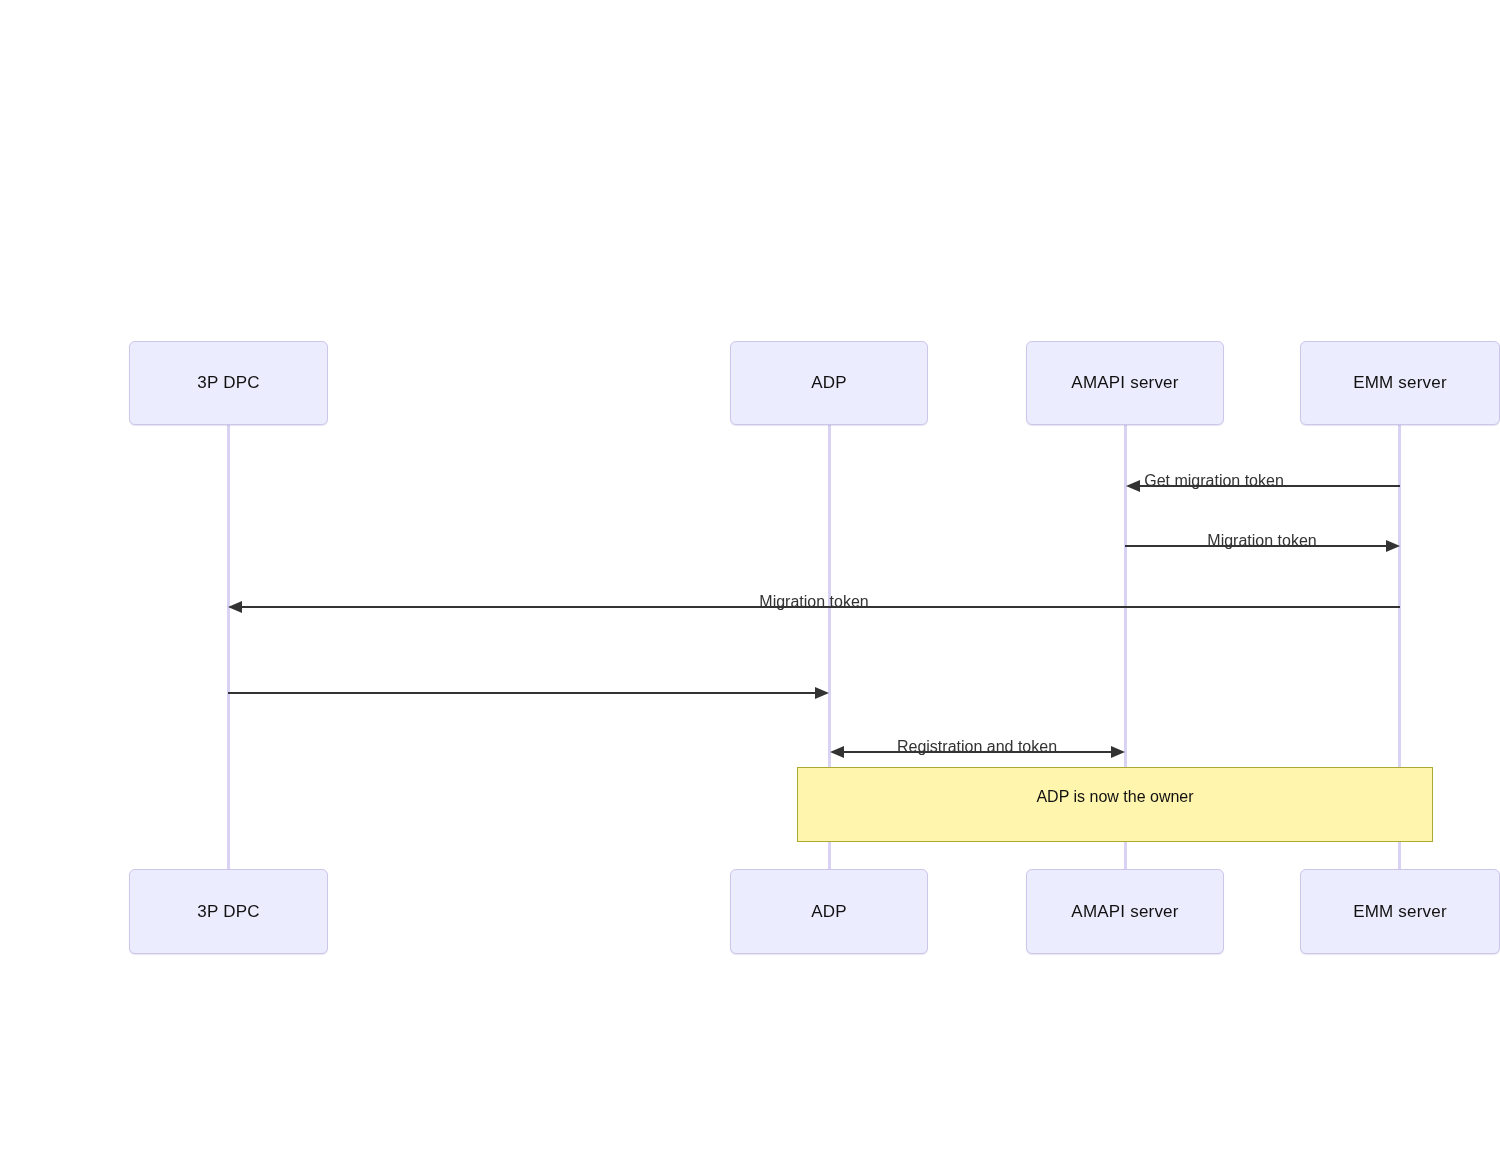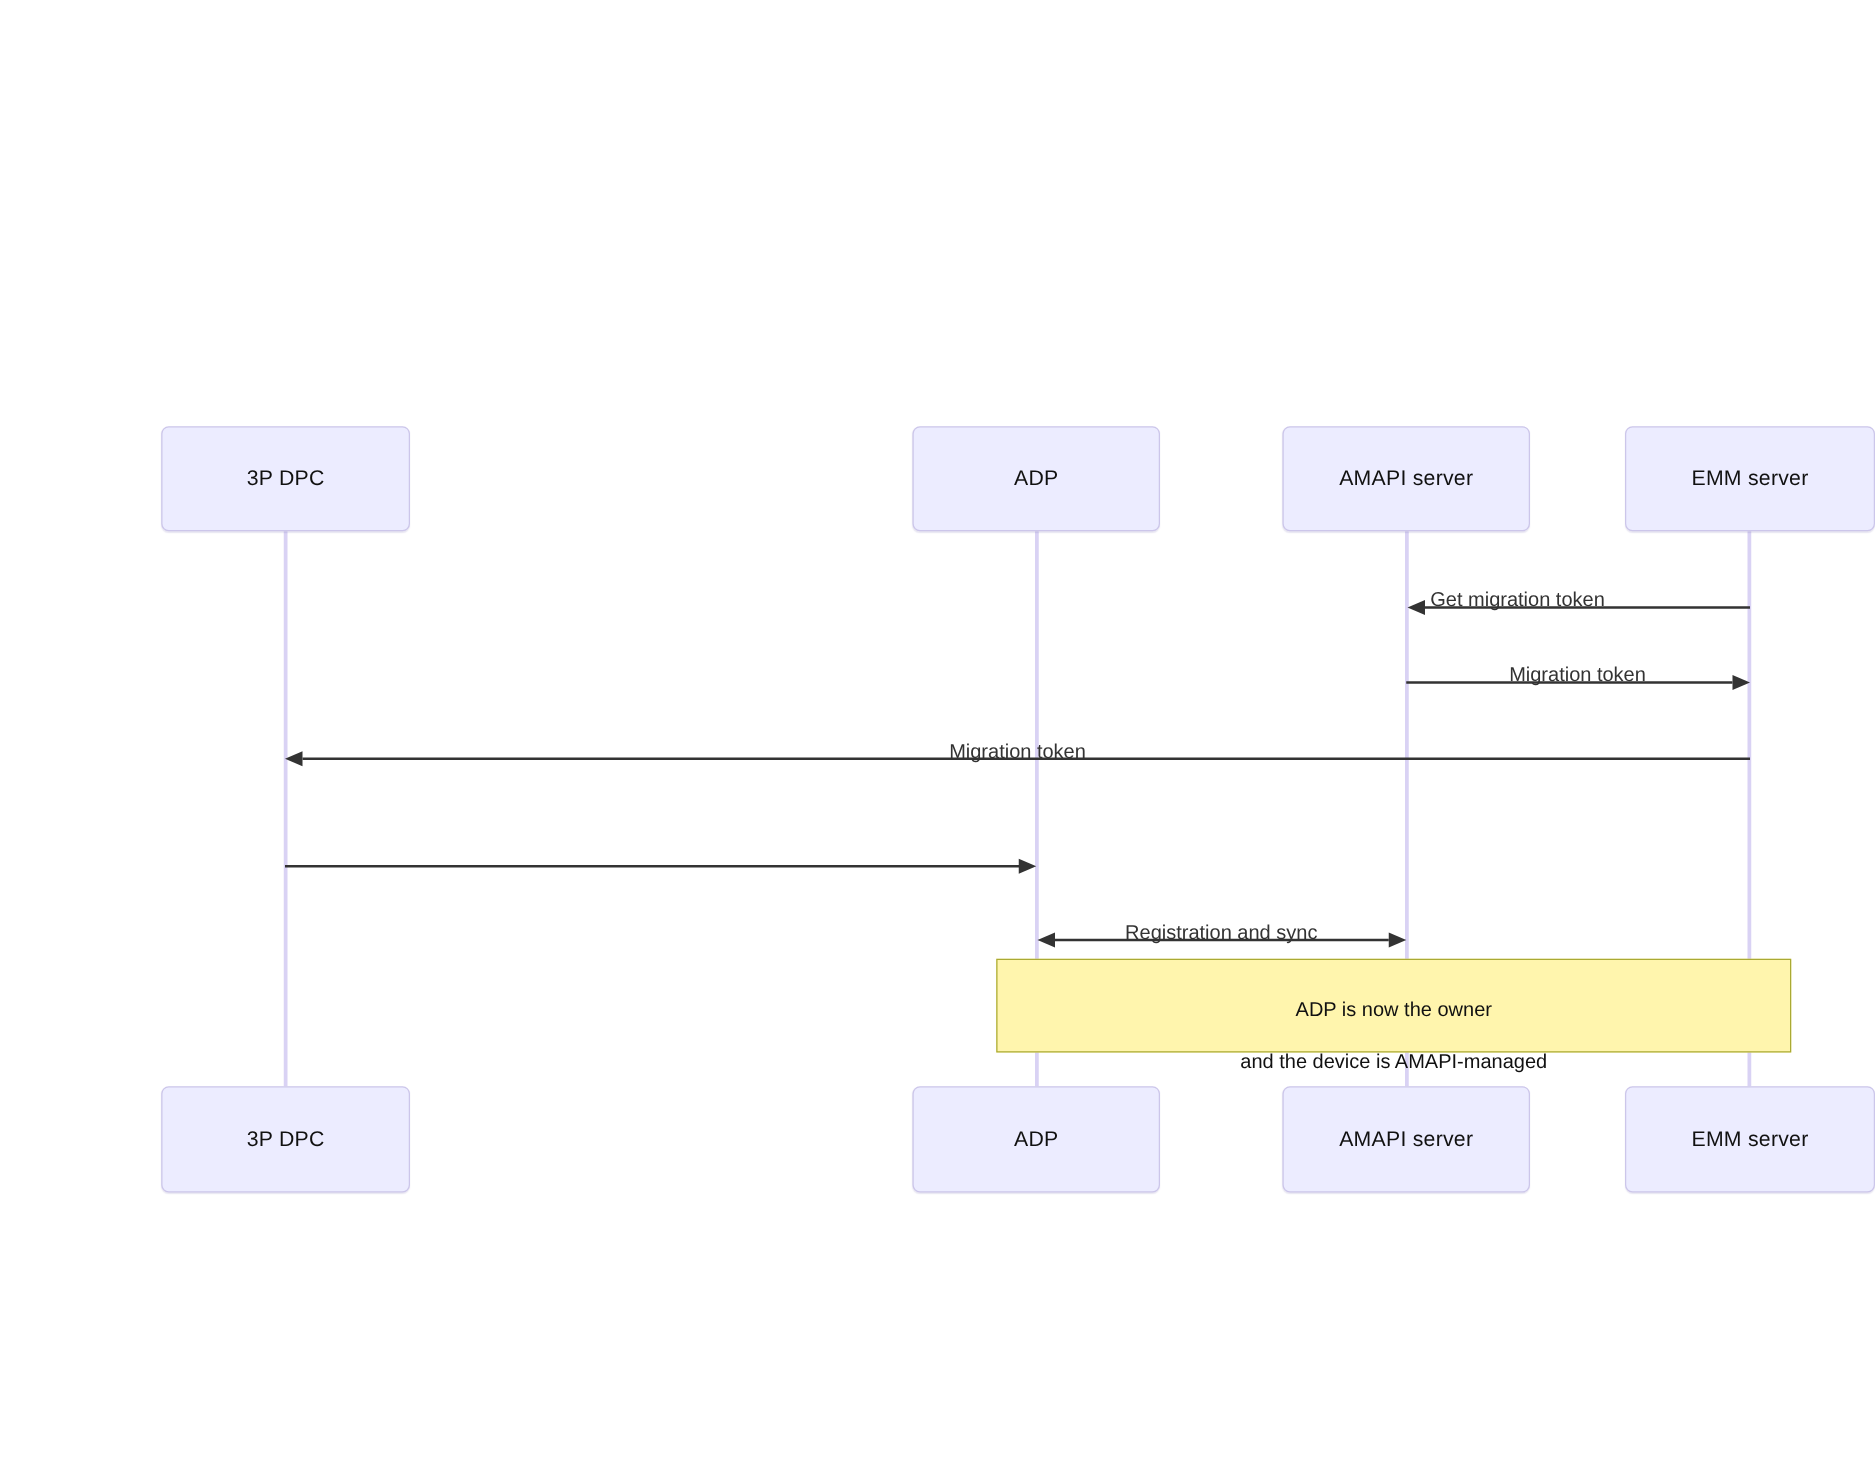--- a/index.html
+++ b/index.html
@@ -80,21 +80,20 @@
     border-right: 14px solid var(--arrow);
   }
   .note {
     position: absolute;
     background: var(--note-fill);
     border: 1px solid var(--note-border);
     text-align: center;
     font-size: 16px;
     line-height: 25px;
     color: var(--note-text);
-    padding-top: 12px;
   }
   .note span { display: block; }
 </style>
 </head>
 <body>
 
 <div class="diagram">
 
   <div class="lifeline" style="left:163px;"></div>
   <div class="lifeline" style="left:764px;"></div>
@@ -129,29 +128,28 @@
   <div class="msg-label" style="left:750px; top:509px;">
     <span>Migration token</span>
   </div>
   <div class="msg-line" style="left:178px; top:542px; width:1158px;"></div>
   <div class="arrowhead-left" style="left:164px; top:537px;"></div>
 
   <div class="msg-line" style="left:164px; top:628px; width:589px;"></div>
   <div class="arrowhead-right" style="left:751px; top:623px;"></div>
 
   <div class="msg-label" style="left:913px; top:654px;">
-    <span>Registration and sync</span>
+    <span>Registration and token</span>
   </div>
   <div class="msg-line" style="left:779px; top:687px; width:268px;"></div>
   <div class="arrowhead-left" style="left:766px; top:682px;"></div>
   <div class="arrowhead-right" style="left:1047px; top:682px;"></div>
 
   <div class="note" style="left:733px; top:703px; width:636px; height:75px;">
     <span>ADP is now the owner</span>
-    <span>and the device is AMAPI-managed</span>
   </div>
 
   <div class="actor" style="left:65px; top:805px; width:199px; height:85px;">
     <span>3P DPC</span>
   </div>
   <div class="actor" style="left:666px; top:805px; width:198px; height:85px;">
     <span>ADP</span>
   </div>
   <div class="actor" style="left:962px; top:805px; width:198px; height:85px;">
     <span>AMAPI server</span>

